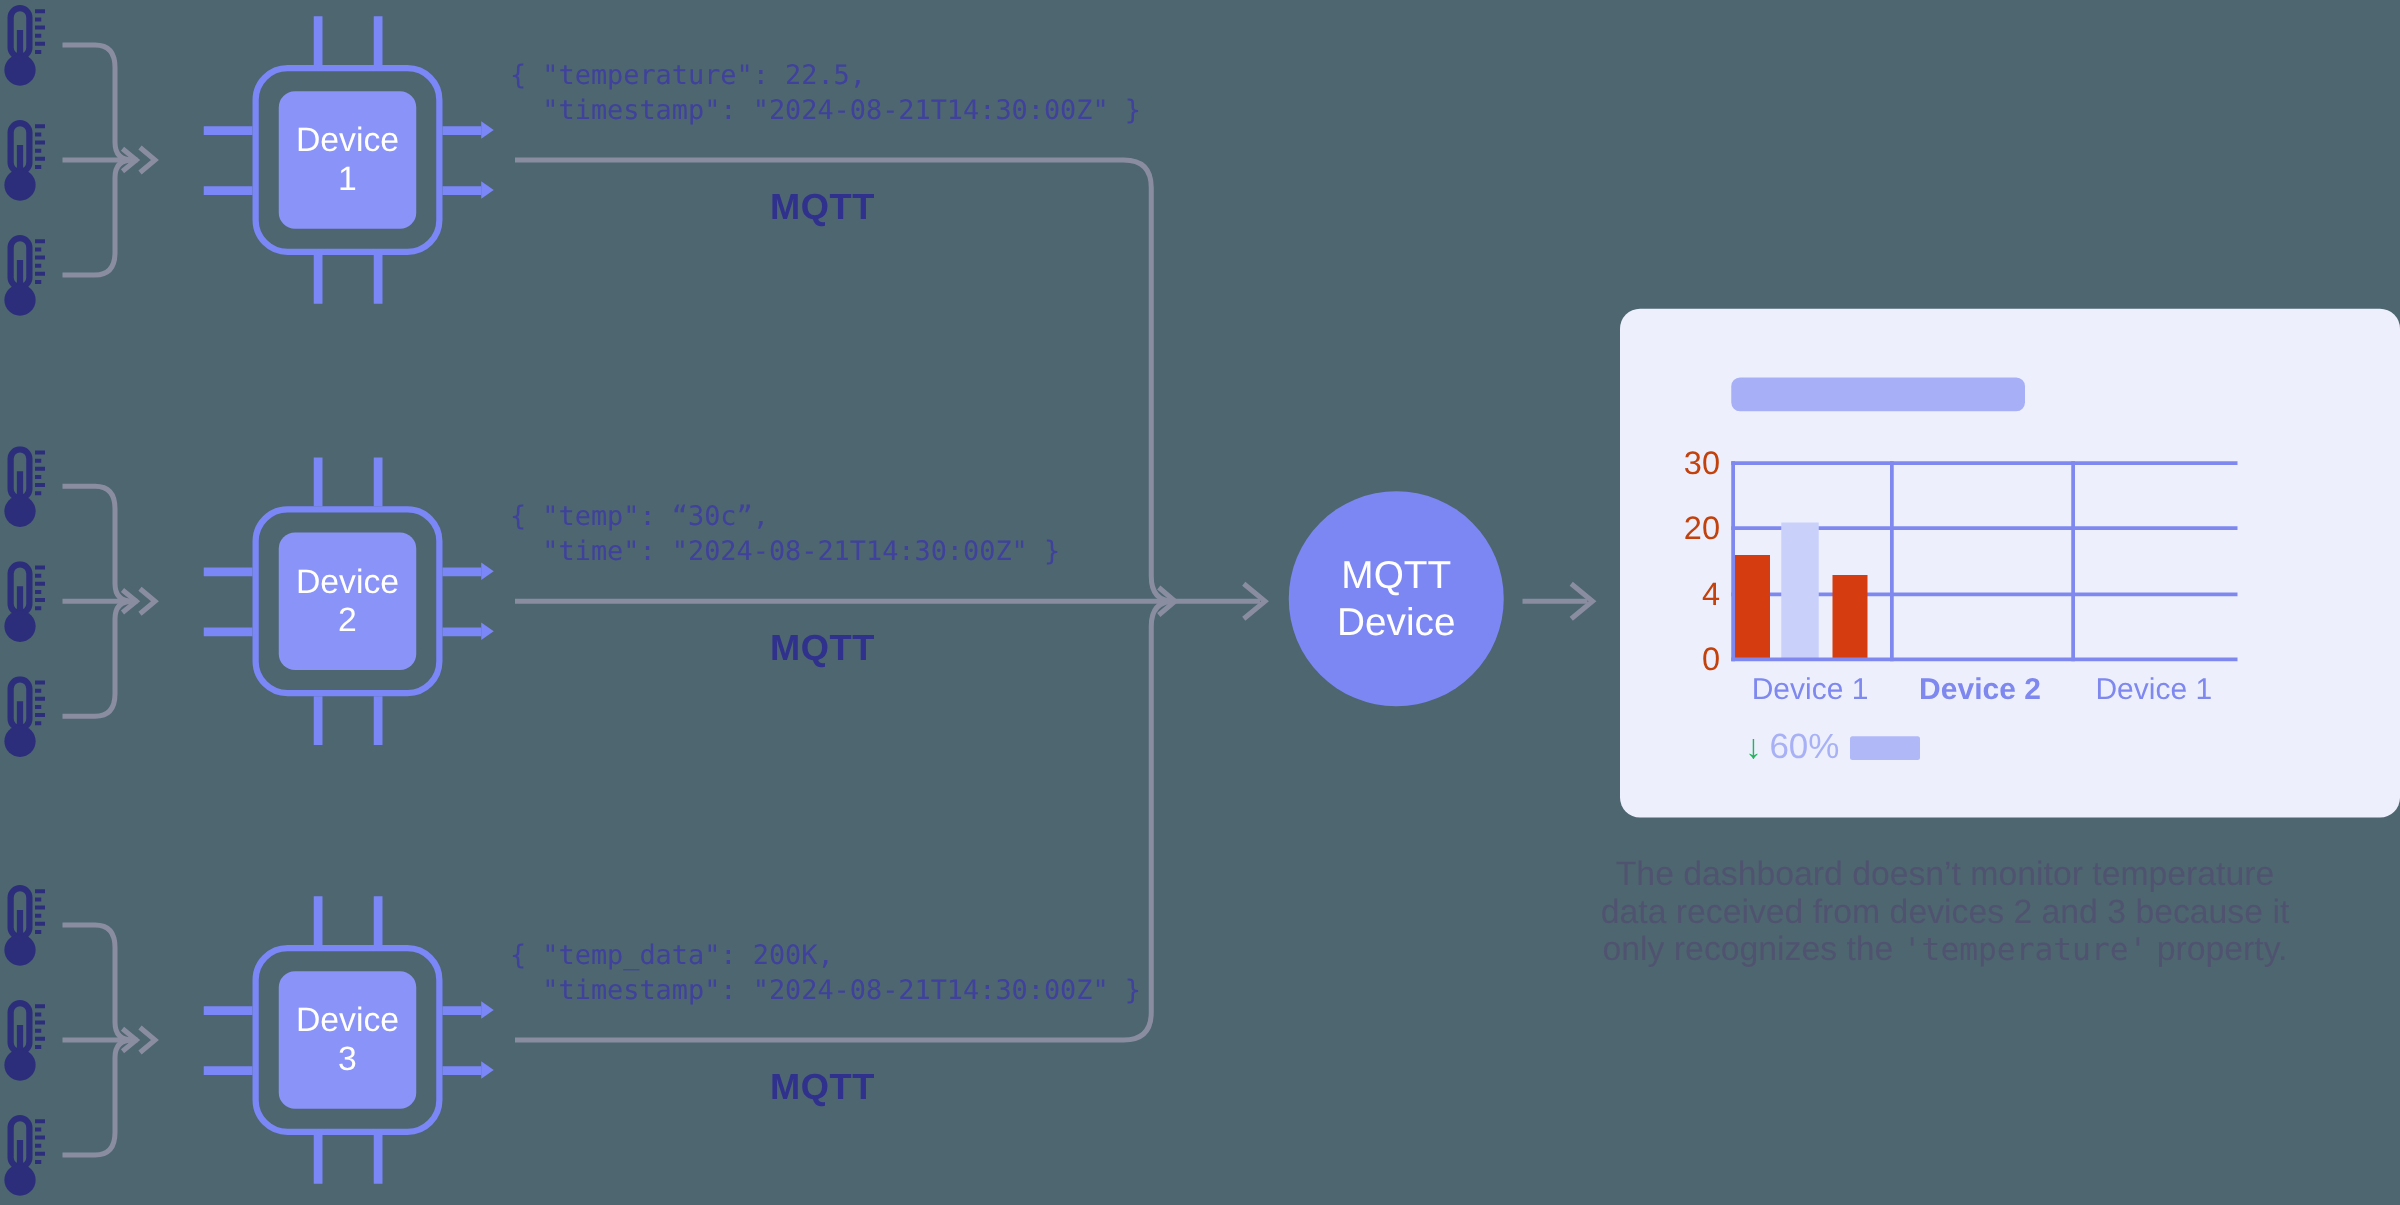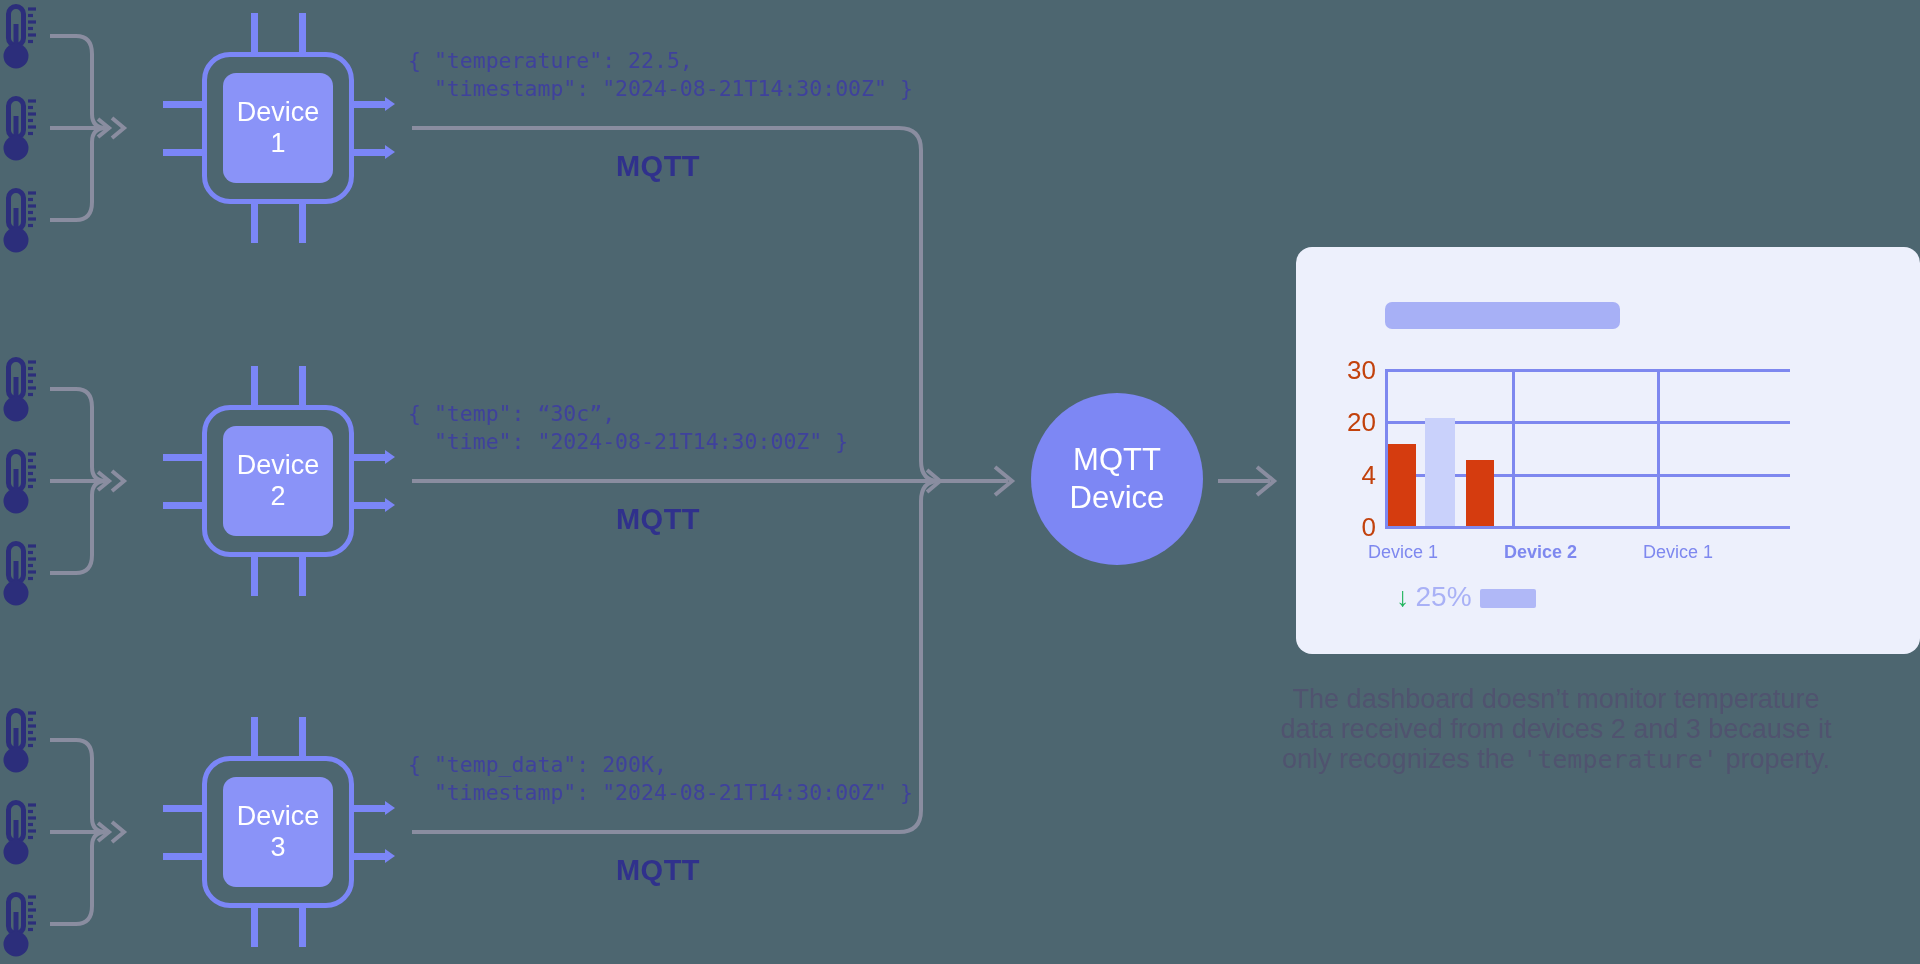--- a/index.html
+++ b/index.html
@@ -77,22 +77,22 @@
     background:#a7b0f6;border-radius:7px;
   }
   .gridline-h{position:absolute;height:3px;background:#7e88ef;}
   .gridline-v{position:absolute;width:3px;background:#7e88ef;}
   .ytick{
     position:absolute;width:60px;text-align:right;
     font-size:26px;color:#c2410c;line-height:28px;
   }
   .bar{position:absolute;}
   .xlabel{
-    position:absolute;width:160px;text-align:left;
-    font-size:18px;color:#7e88ef;line-height:30px;
+    position:absolute;width:160px;text-align:center;
+    font-size:24px;color:#7e88ef;line-height:30px;
   }
   .trend{
     position:absolute;left:100px;top:336px;height:28px;
     display:flex;align-items:center;
   }
   .trend-arrow{color:#22b55e;font-size:27px;font-weight:bold;line-height:28px;}
   .trend-label{color:#a9b1f6;font-size:28px;margin-left:6px;line-height:28px;}
   .trend-bar{width:56px;height:19px;background:#b0b8f7;border-radius:2px;margin-left:8px;margin-top:3px;}
 
   
@@ -270,21 +270,21 @@
         <div class="bar" style="left: 92px; width: 28px; top: 197.267px; height: 83.7333px; background: rgb(213, 60, 15);"></div>
         <div class="bar" style="left: 129px; width: 30px; top: 171.1px; height: 109.9px; background: rgb(201, 209, 251);"></div>
         <div class="bar" style="left: 170px; width: 28px; top: 212.967px; height: 68.0333px; background: rgb(213, 60, 15);"></div>
         <div class="gridline-h" style="left: 89px; top: 279px; width: 405px;"></div>
         <div class="xlabel" style="left: 72px; top: 290px;">Device 1</div>
         <div class="xlabel" style="left: 208px; top: 290px; font-weight: bold;">Device 2</div>
         <div class="xlabel" style="left: 347px; top: 290px;">Device 1</div>
       </div>
     <div class="trend">
       <span class="trend-arrow">↓</span>
-      <span class="trend-label">25%</span>
+      <span class="trend-label">60%</span>
       <span class="trend-bar"></span>
     </div>
   </div>
 
   <div class="caption">
     <div>The dashboard doesn’t monitor temperature</div>
     <div>data received from devices 2 and 3 because it</div>
     <div><span>only recognizes the </span><span class="code">'temperature'</span><span> property.</span></div>
   </div>
 

